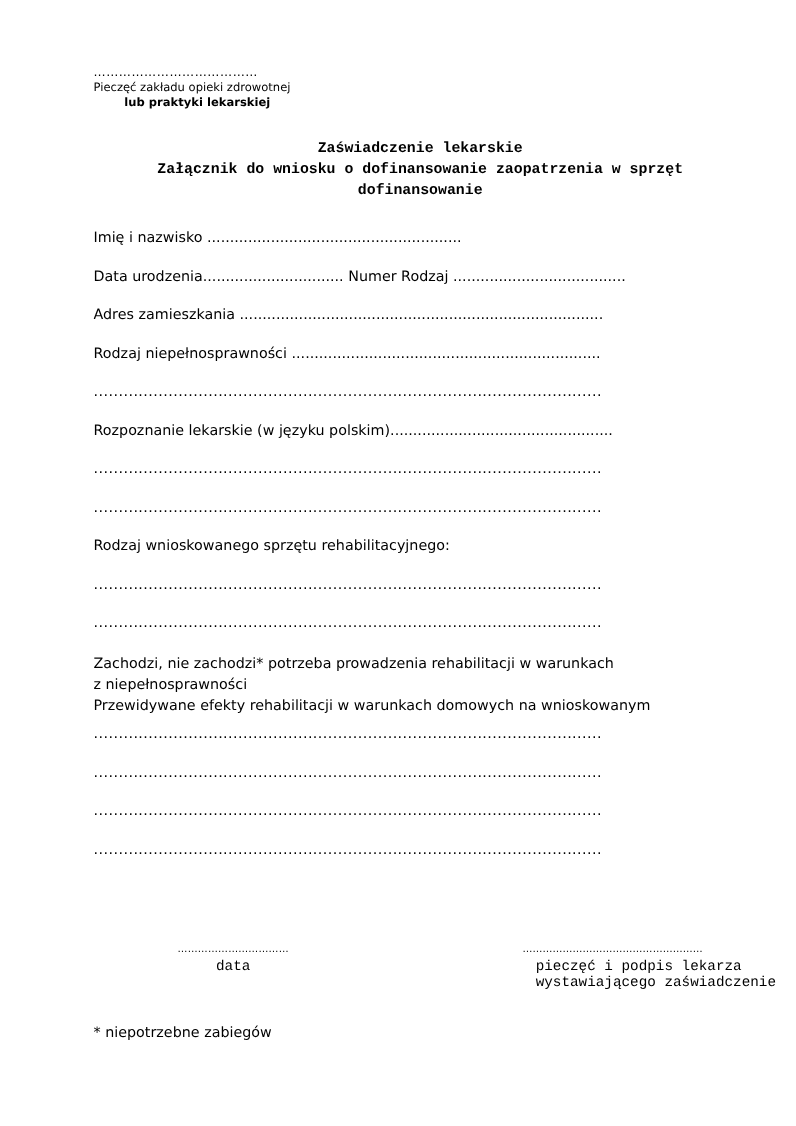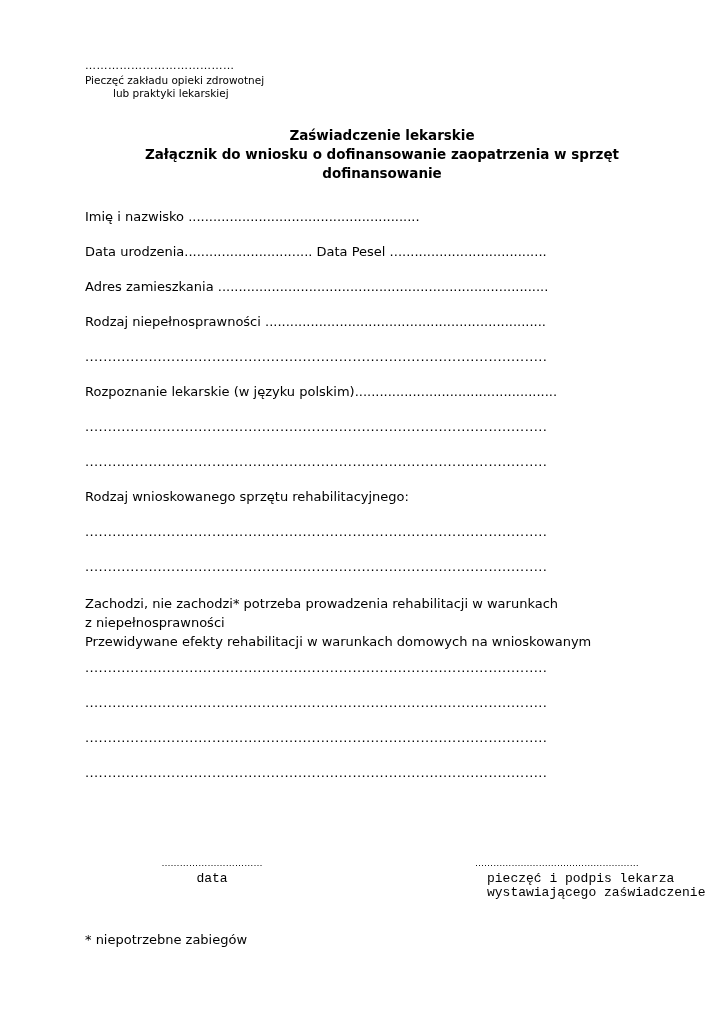--- a/index.html
+++ b/index.html
@@ -37,29 +37,31 @@
     margin: 0 0 2px 0;
     color: #000;
   }
   .stamp-line {
     font-size: 10.5px;
     line-height: 13px;
     margin: 0;
   }
   .stamp-line.indent {
     padding-left: 28px;
+    font-weight: bold;
   }
 
   
   .title-block {
     margin-top: 26px;
     text-align: center;
     font-weight: bold;
     font-size: 13.5px;
     line-height: 19px;
+    font-family: Liberation Mono, monospace;
   }
   .title-block .t1 { display: block; }
   .title-block .t2 { display: block; }
   .title-block .t3 { display: block; }
 
   
   .body-block {
     margin-top: 26px;
   }
   .line {
@@ -139,21 +141,21 @@
     </div>
 
     <div class="title-block">
       <span class="t1">Zaświadczenie lekarskie</span>
       <span class="t2">Załącznik do wniosku o dofinansowanie zaopatrzenia w sprzęt</span>
       <span class="t3">dofinansowanie</span>
     </div>
 
     <div class="body-block">
       <div class="line">Imię i nazwisko ........................................................</div>
-      <div class="line">Data urodzenia...............................  Data Pesel ......................................</div>
+      <div class="line">Data urodzenia...............................  Numer Rodzaj ......................................</div>
       <div class="line">Adres zamieszkania ................................................................................</div>
       <div class="line">Rodzaj niepełnosprawności ....................................................................</div>
       <div class="line dots-only">......................................................................................................</div>
       <div class="line">Rozpoznanie lekarskie (w języku polskim).................................................</div>
       <div class="line dots-only">......................................................................................................</div>
       <div class="line dots-only">......................................................................................................</div>
       <div class="line">Rodzaj wnioskowanego sprzętu rehabilitacyjnego:</div>
       <div class="line dots-only">......................................................................................................</div>
       <div class="line dots-only">......................................................................................................</div>
     </div>

